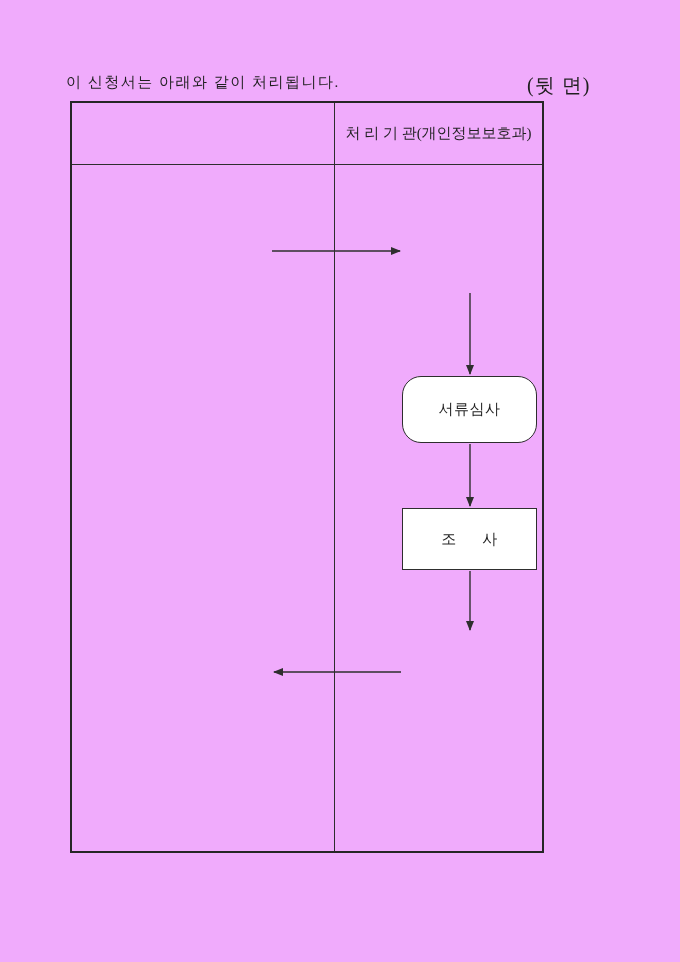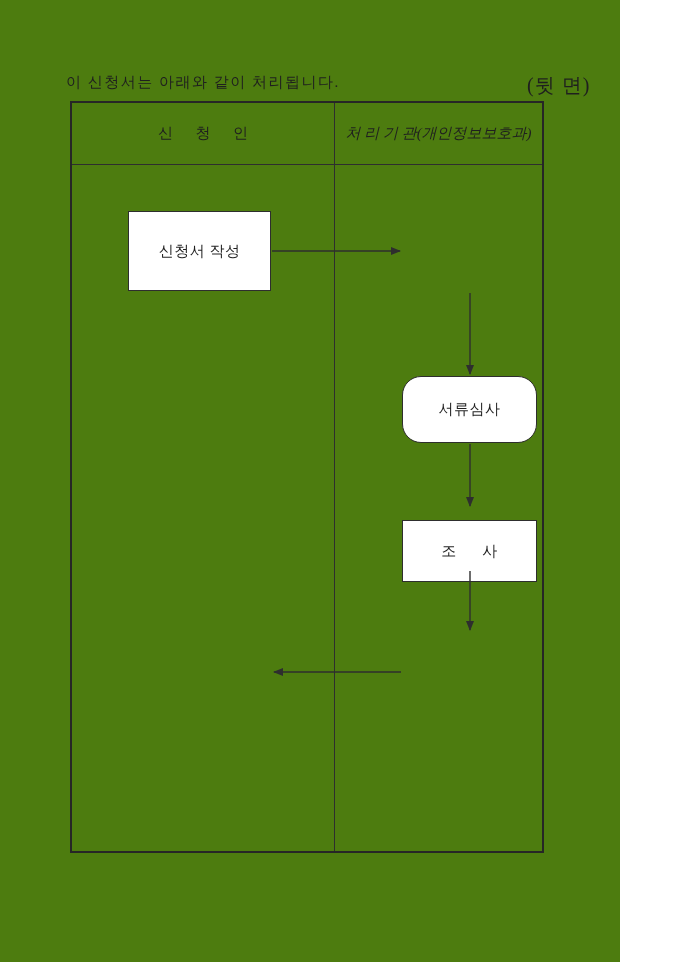--- a/index.html
+++ b/index.html
@@ -3,23 +3,23 @@
 <meta charset="utf-8">
 <style>
   * { margin: 0; padding: 0; box-sizing: border-box; }
   html, body { background: #ffffff; }
   body {
     font-family: "Liberation Serif", "DejaVu Serif", serif;
     color: #1f1f1f;
   }
   .page {
     position: relative;
-    width: 620px;
+    width: 680px;
     height: 962px;
-    background: #4d7c0f;
+    background: #f0abfc;
     overflow: hidden;
   }
   .txt { white-space: pre; }
   .intro-text {
     position: absolute;
     left: 66px;
     top: 73px;
     font-size: 15px;
     letter-spacing: 1.5px;
   }
@@ -58,35 +58,35 @@
   .col-header {
     position: absolute;
     top: 103px;
     height: 61px;
     display: flex;
     align-items: center;
     justify-content: center;
     font-size: 15px;
   }
   .col-header.left  { left: 72px;  width: 262px; }
-  .col-header.right { left: 335px; width: 207px; font-style: italic; }
+  .col-header.right { left: 335px; width: 207px; }
   .flow-box {
     position: absolute;
     border: 1px solid #2e2e2e;
     background: #ffffff;
     display: flex;
     align-items: center;
     justify-content: center;
     font-size: 15px;
     letter-spacing: 0.5px;
   }
   .box-write       { left: 128px; top: 211px; width: 143px; height: 80px; }
   .box-receive     { left: 402px; top: 211px; width: 135px; height: 80px; }
   .box-review      { left: 402px; top: 376px; width: 135px; height: 67px; border-radius: 19px; }
-  .box-investigate { left: 402px; top: 520px; width: 135px; height: 62px; }
+  .box-investigate { left: 402px; top: 508px; width: 135px; height: 62px; }
   .box-decide      { left: 402px; top: 632px; width: 135px; height: 81px; }
   .box-notify      { left: 128px; top: 633px; width: 143px; height: 79px; }
   .arrows-svg {
     position: absolute;
     left: 0; top: 0;
     width: 680px;
     height: 962px;
     pointer-events: none;
   }
 </style>
@@ -96,25 +96,23 @@
 <div class="page">
 
   <div class="intro-text txt">이 신청서는 아래와 같이 처리됩니다.</div>
 
   <div class="side-label txt">(뒷 면)</div>
 
   <div class="sheet"></div>
   <div class="col-divider"></div>
   <div class="header-line"></div>
 
-  <div class="col-header left txt">신      청      인</div>
 
   <div class="col-header right txt">처 리 기 관(개인정보보호과)</div>
 
-  <div class="flow-box box-write txt">신청서 작성</div>
 
 
   <div class="flow-box box-review txt">서류심사</div>
 
   <div class="flow-box box-investigate txt">조      사</div>
 
 
 
   <svg class="arrows-svg" width="680" height="962" viewBox="0 0 680 962" xmlns="http://www.w3.org/2000/svg">
     <defs>

